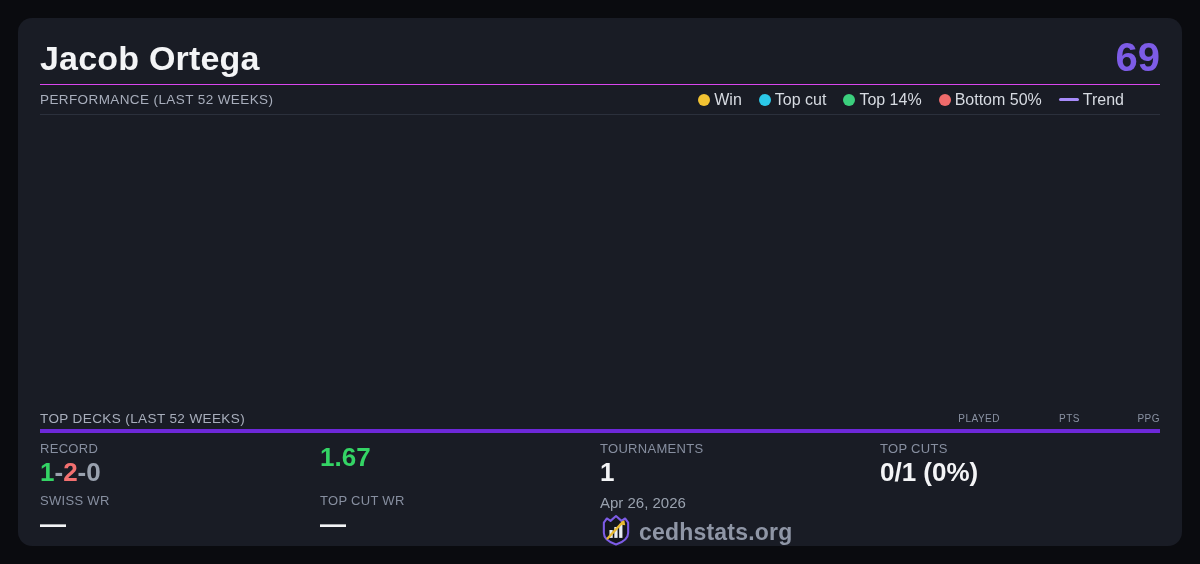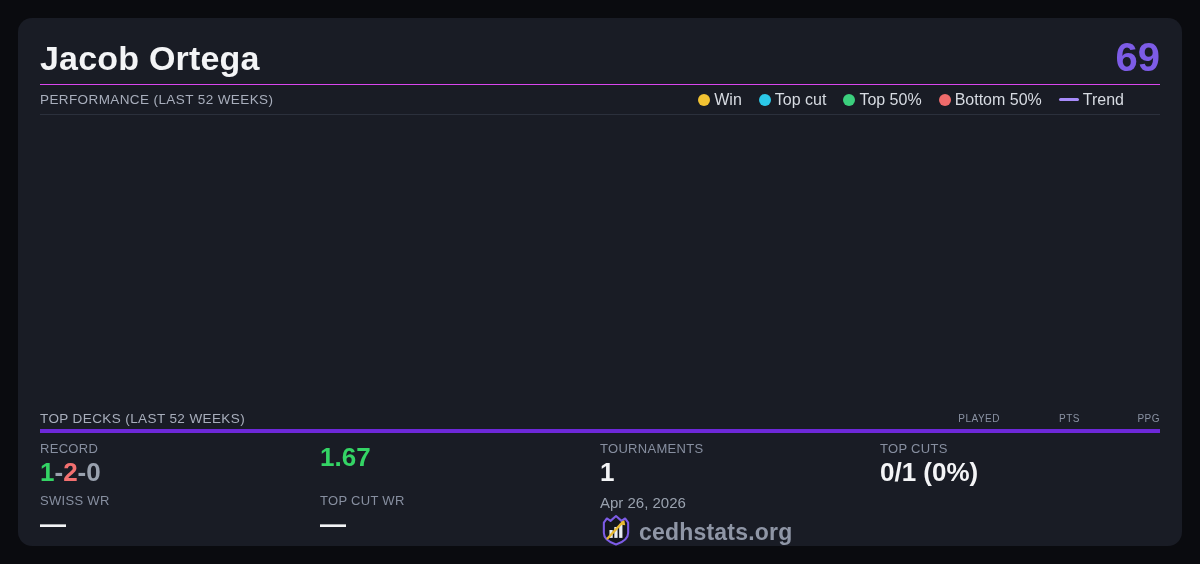--- a/index.html
+++ b/index.html
@@ -161,21 +161,21 @@
         <div class="legend-item">
           <span class="legend-dot" style="background: rgb(241, 194, 50);"></span>
           <span class="legend-label">Win</span>
         </div>
         <div class="legend-item">
           <span class="legend-dot" style="background: rgb(43, 200, 232);"></span>
           <span class="legend-label">Top cut</span>
         </div>
         <div class="legend-item">
           <span class="legend-dot" style="background: rgb(59, 207, 125);"></span>
-          <span class="legend-label">Top 50%</span>
+          <span class="legend-label">Top 14%</span>
         </div>
         <div class="legend-item">
           <span class="legend-dot" style="background: rgb(239, 107, 107);"></span>
           <span class="legend-label">Bottom 50%</span>
         </div>
         <div class="legend-item">
           <span class="legend-line" style="background: rgb(167, 139, 250);"></span>
           <span class="legend-label">Trend</span>
         </div>
       </div>

